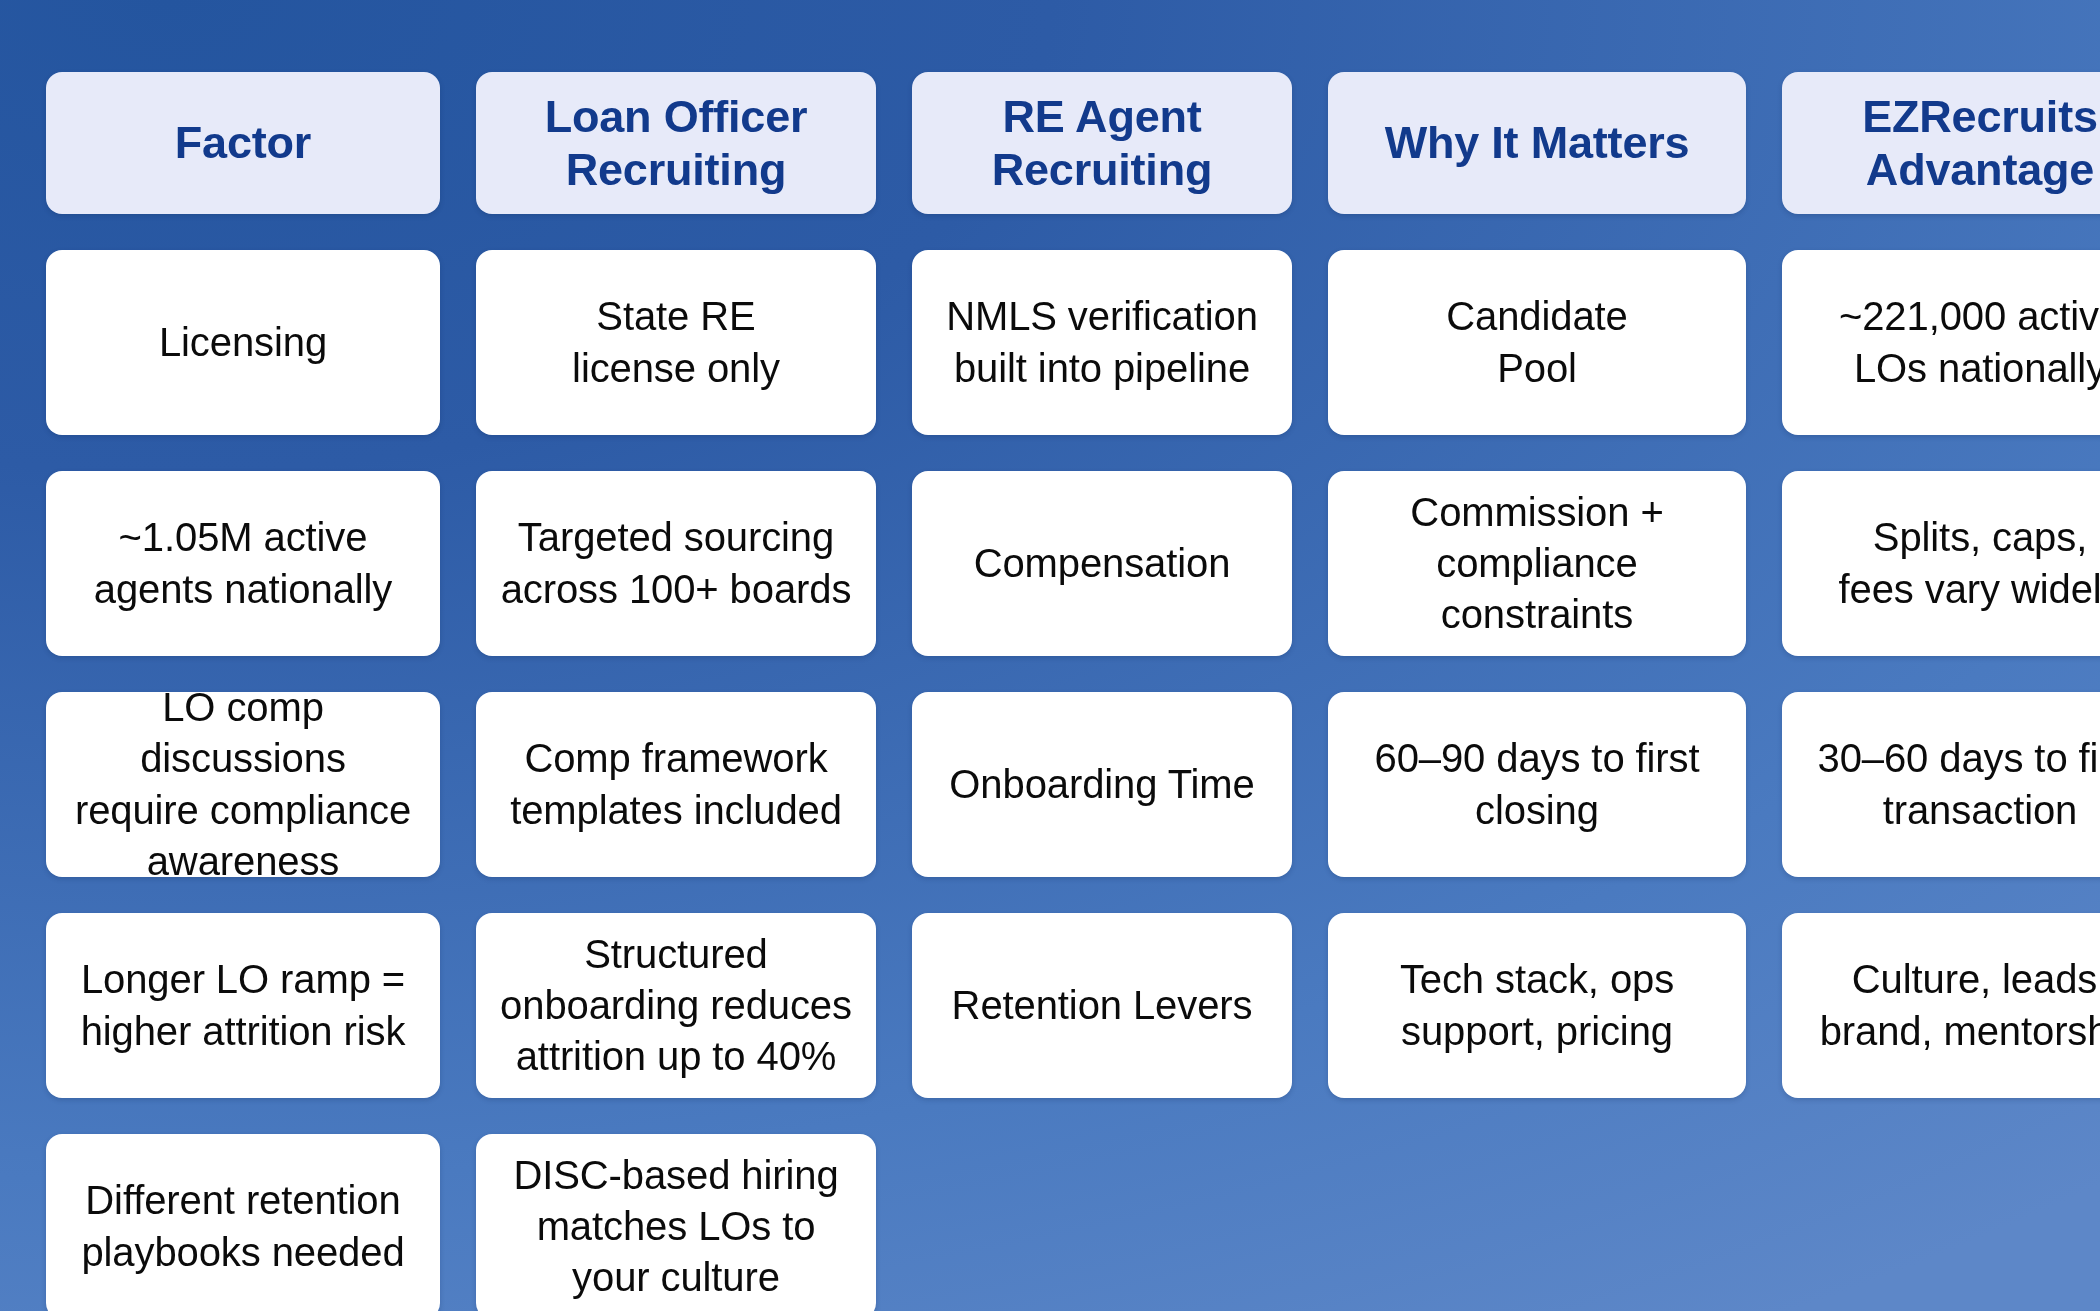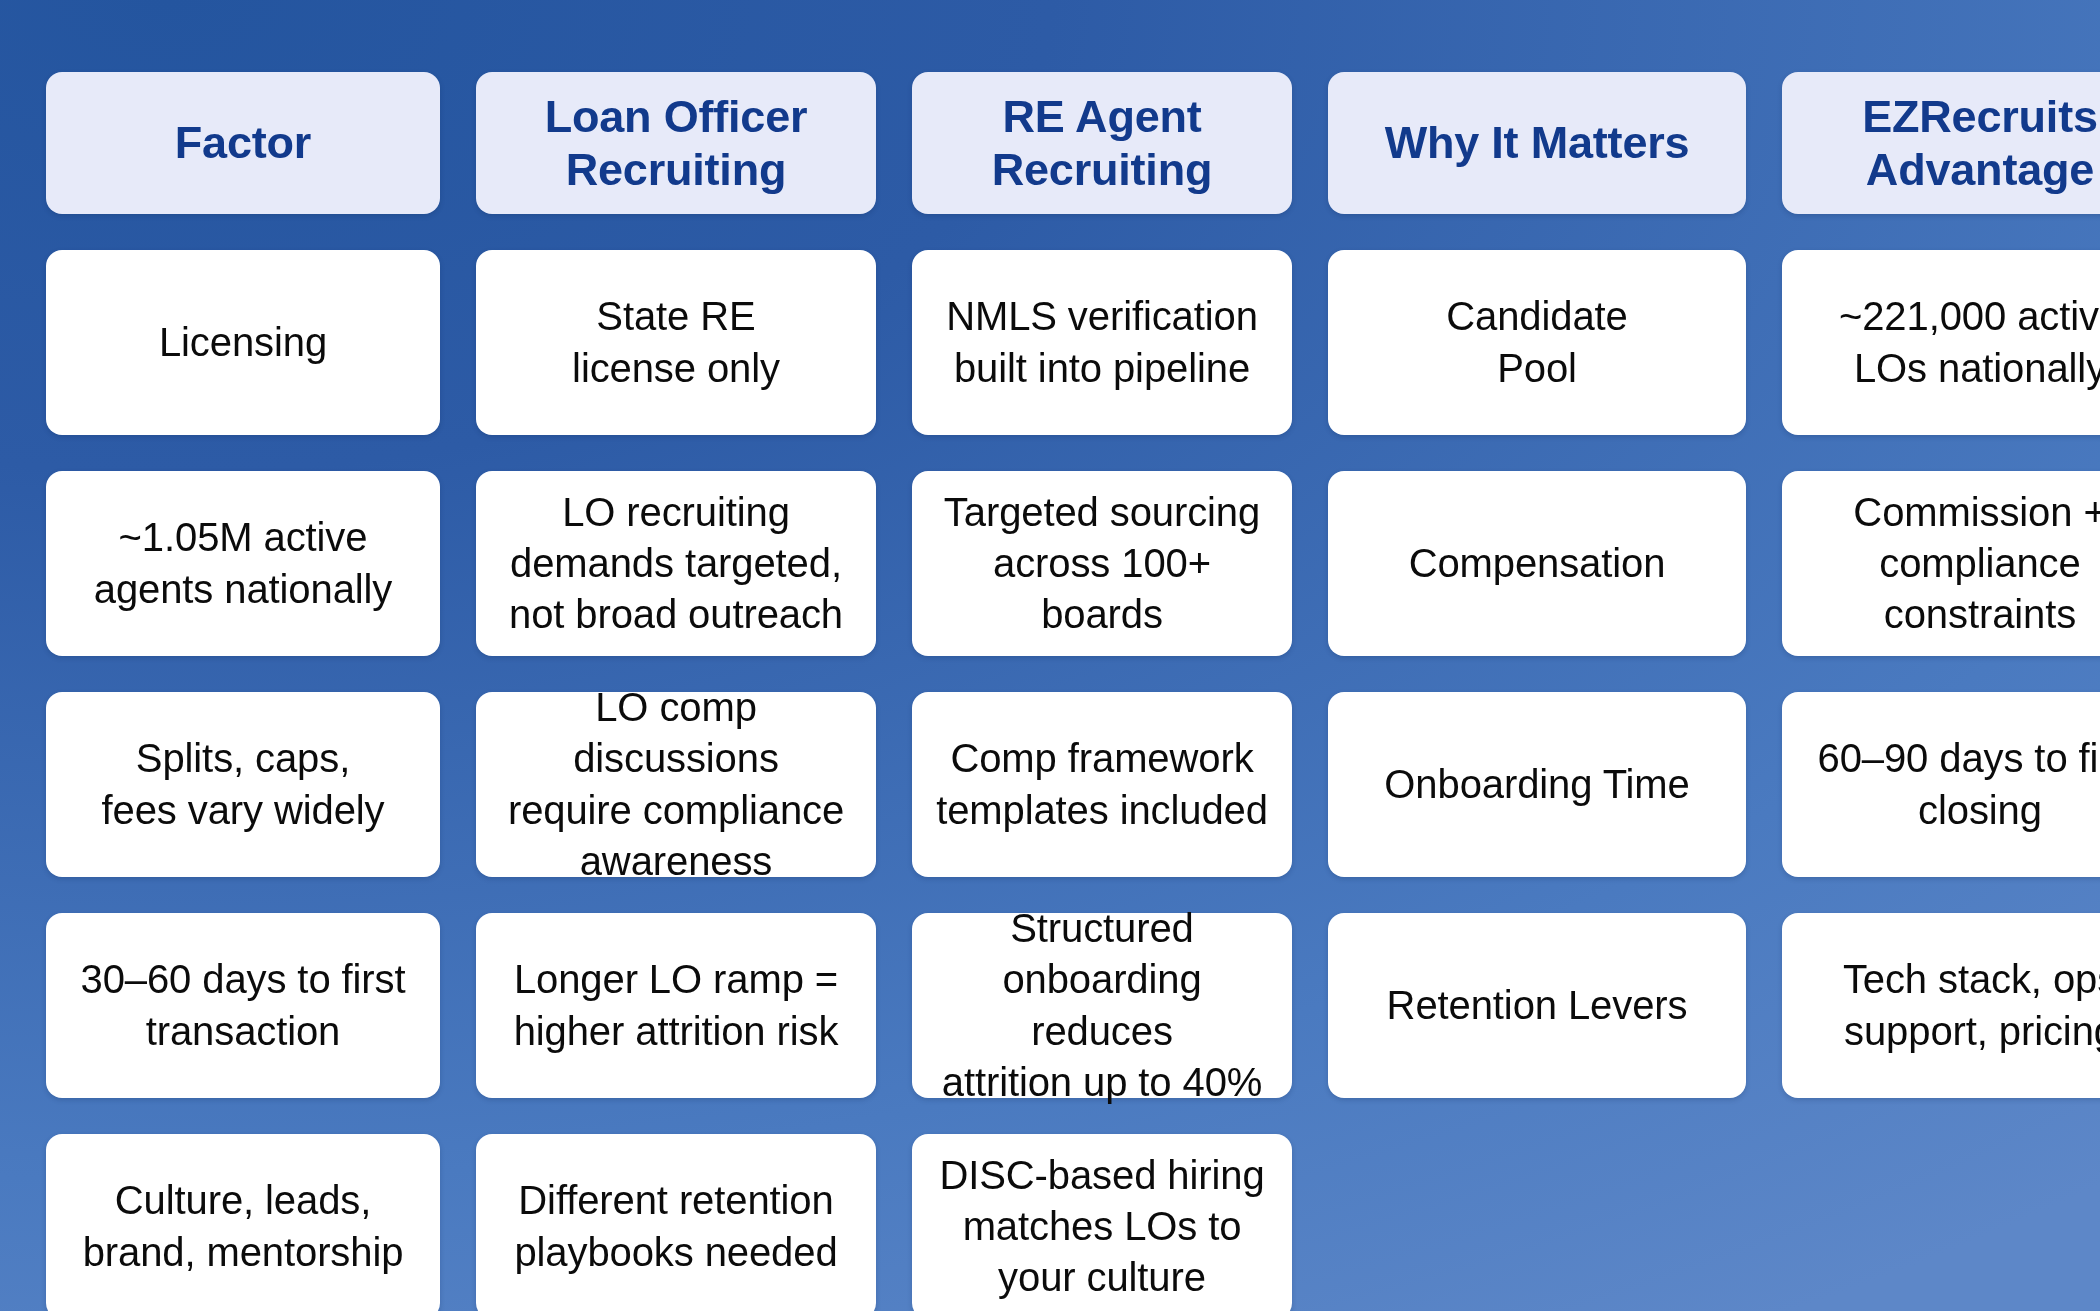--- a/index.html
+++ b/index.html
@@ -114,25 +114,20 @@
     </div>
     <div class="cell body-cell">
       <span class="cell-text">~221,000 active
 LOs nationally</span>
     </div>
     <div class="cell body-cell">
       <span class="cell-text">~1.05M active
 agents nationally</span>
     </div>
     <div class="cell body-cell">
-      <span class="cell-text">LO recruiting
-demands targeted,
-not broad outreach</span>
-    </div>
-    <div class="cell body-cell">
       <span class="cell-text">Targeted sourcing
 across 100+ boards</span>
     </div>
 
     <div class="cell body-cell">
       <span class="cell-text">Compensation</span>
     </div>
     <div class="cell body-cell">
       <span class="cell-text">Commission +
 compliance

